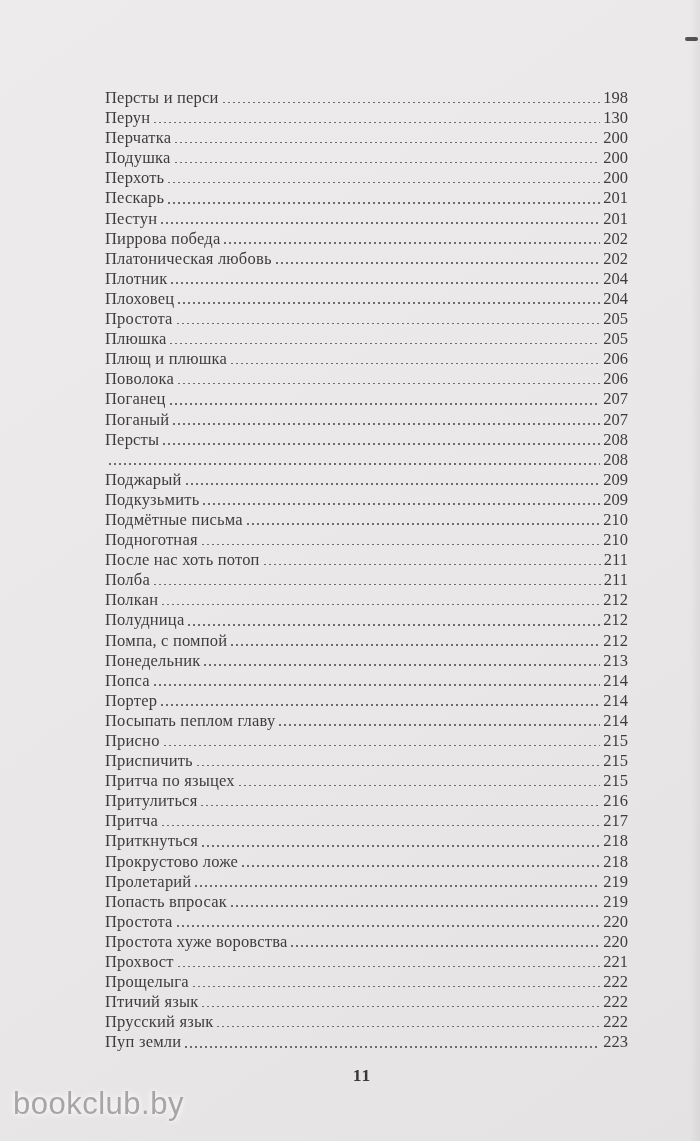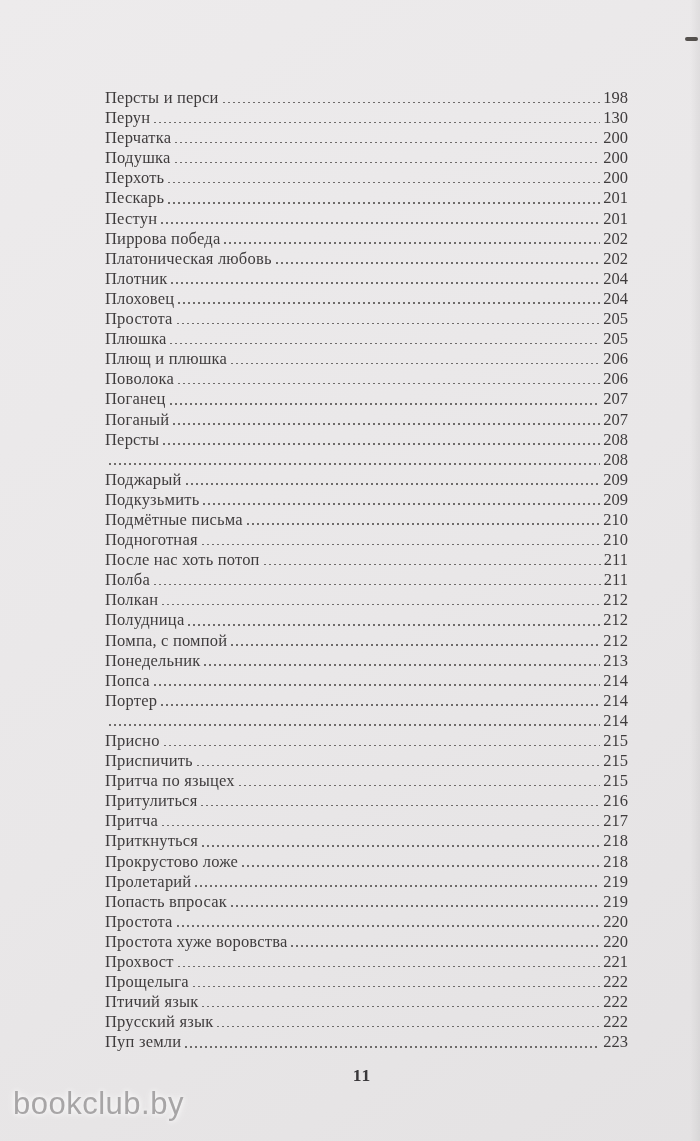--- a/index.html
+++ b/index.html
@@ -268,20 +268,21 @@
       <span class="toc-page">214</span>
     </div>
 
     <div class="toc-row">
       <span class="toc-title">Портер</span>
       <span class="toc-dots"></span>
       <span class="toc-page">214</span>
     </div>
 
     <div class="toc-row">
+      <span class="toc-title">Посыпать пеплом главу</span>
       <span class="toc-dots"></span>
       <span class="toc-page">214</span>
     </div>
 
     <div class="toc-row">
       <span class="toc-title">Присно</span>
       <span class="toc-dots"></span>
       <span class="toc-page">215</span>
     </div>
 

